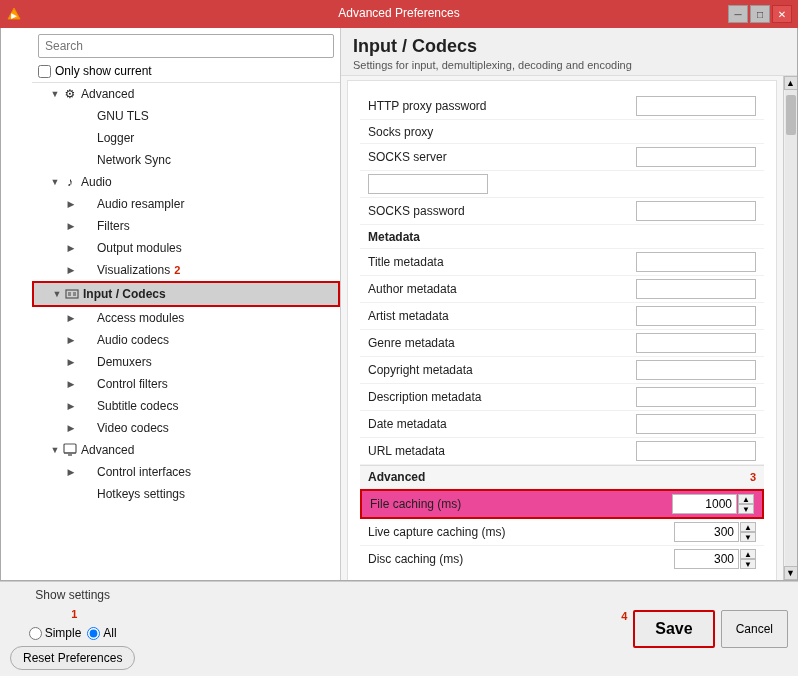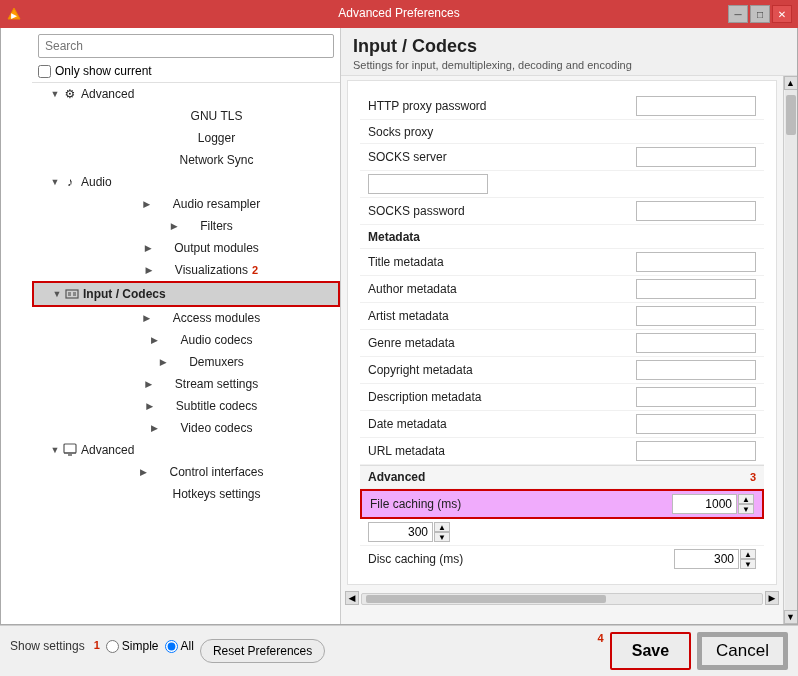--- a/index.html
+++ b/index.html
@@ -140,21 +140,21 @@
       flex-shrink: 0;
     }
     .item-label { font-size: 12px; }
     .badge {
       margin-left: 4px;
       color: #cc2200;
       font-size: 11px;
       font-weight: bold;
     }
     .indent-1 { padding-left: 16px; }
-    .indent-2 { padding-left: 32px; justify-content: center; }
+    .indent-2 { padding-left: 32px; }
     
     .right-panel {
       flex: 1;
       display: flex;
       flex-direction: column;
       background: #f5f5f5;
       overflow: hidden;
     }
     .right-header {
       padding: 8px 12px 4px 12px;
@@ -226,21 +226,21 @@
       background: #f0f0f0;
       font-size: 8px;
       cursor: pointer;
       display: flex;
       align-items: center;
       justify-content: center;
       padding: 0;
     }
     .highlighted-row {
       border: 2px solid #cc0000;
-      background: #f0abfc;
+      background: #ec4899;
     }
     .scrollbar-area {
       display: flex;
       align-items: flex-end;
       padding: 2px 4px;
       background: #f5f5f5;
     }
     .horiz-scrollbar {
       flex: 1;
       height: 12px;
@@ -274,22 +274,23 @@
       display: flex;
       align-items: center;
       justify-content: space-between;
       padding: 6px 10px;
       background: #f0f0f0;
       border-top: 1px solid #ccc;
       flex-shrink: 0;
     }
     .show-settings {
       display: flex;
-      align-items: flex-start;
+      align-items: center;
       gap: 6px;
+      flex-direction: column;
     }
     .show-label {
       font-size: 12px;
       color: #333;
     }
     .number-badge {
       font-size: 11px;
       font-weight: bold;
       color: #cc2200;
       margin-left: 3px;
@@ -320,25 +321,25 @@
     .save-btn {
       padding: 4px 20px;
       background: #ececec;
       border: 2px solid #cc0000;
       cursor: pointer;
       font-size: 16px;
       border-radius: 2px;
       font-weight: bold;
     }
     .cancel-btn {
-      padding: 4px 14px;
+      padding: 11px 14px;
       background: #ececec;
-      border: 5px solid #a3a3a3;
-      cursor: pointer;
-      font-size: 17px;
+      border: 1px solid #a3a3a3;
+      cursor: pointer;
+      font-size: 12px;
       border-radius: 2px;
     }
     .vert-scrollbar {
       width: 14px;
       background: #f0f0f0;
       border-left: 1px solid #ccc;
       display: flex;
       flex-direction: column;
       align-items: center;
     }
@@ -478,21 +479,21 @@
         <span class="item-label">Audio codecs</span>
       </div>
       <div class="tree-item indent-2">
         <span class="tree-arrow collapsed"></span>
         <span class="tree-icon"></span>
         <span class="item-label">Demuxers</span>
       </div>
       <div class="tree-item indent-2">
         <span class="tree-arrow collapsed"></span>
         <span class="tree-icon"></span>
-        <span class="item-label">Stream settings</span>
+        <span class="item-label">Control filters</span>
       </div>
       <div class="tree-item indent-2">
         <span class="tree-arrow collapsed"></span>
         <span class="tree-icon"></span>
         <span class="item-label">Subtitle codecs</span>
       </div>
       <div class="tree-item indent-2">
         <span class="tree-arrow collapsed"></span>
         <span class="tree-icon"></span>
         <span class="item-label">Video codecs</span>
@@ -596,20 +597,21 @@
             <span class="setting-label">File caching (ms)</span>
             <div class="spinner-input-wrap">
               <input class="spinner-input" type="text" value="1000" style="">
               <div class="spinner-btn-wrap">
                 <button class="spinner-btn">▲</button>
                 <button class="spinner-btn">▼</button>
               </div>
             </div>
           </div>
           <div class="setting-row">
+            <span class="setting-label">Live capture caching (ms)</span>
             <div class="spinner-input-wrap">
               <input class="spinner-input" type="text" value="300" style="">
               <div class="spinner-btn-wrap">
                 <button class="spinner-btn">▲</button>
                 <button class="spinner-btn">▼</button>
               </div>
             </div>
           </div>
           <div class="setting-row">
             <span class="setting-label">Disc caching (ms)</span>

